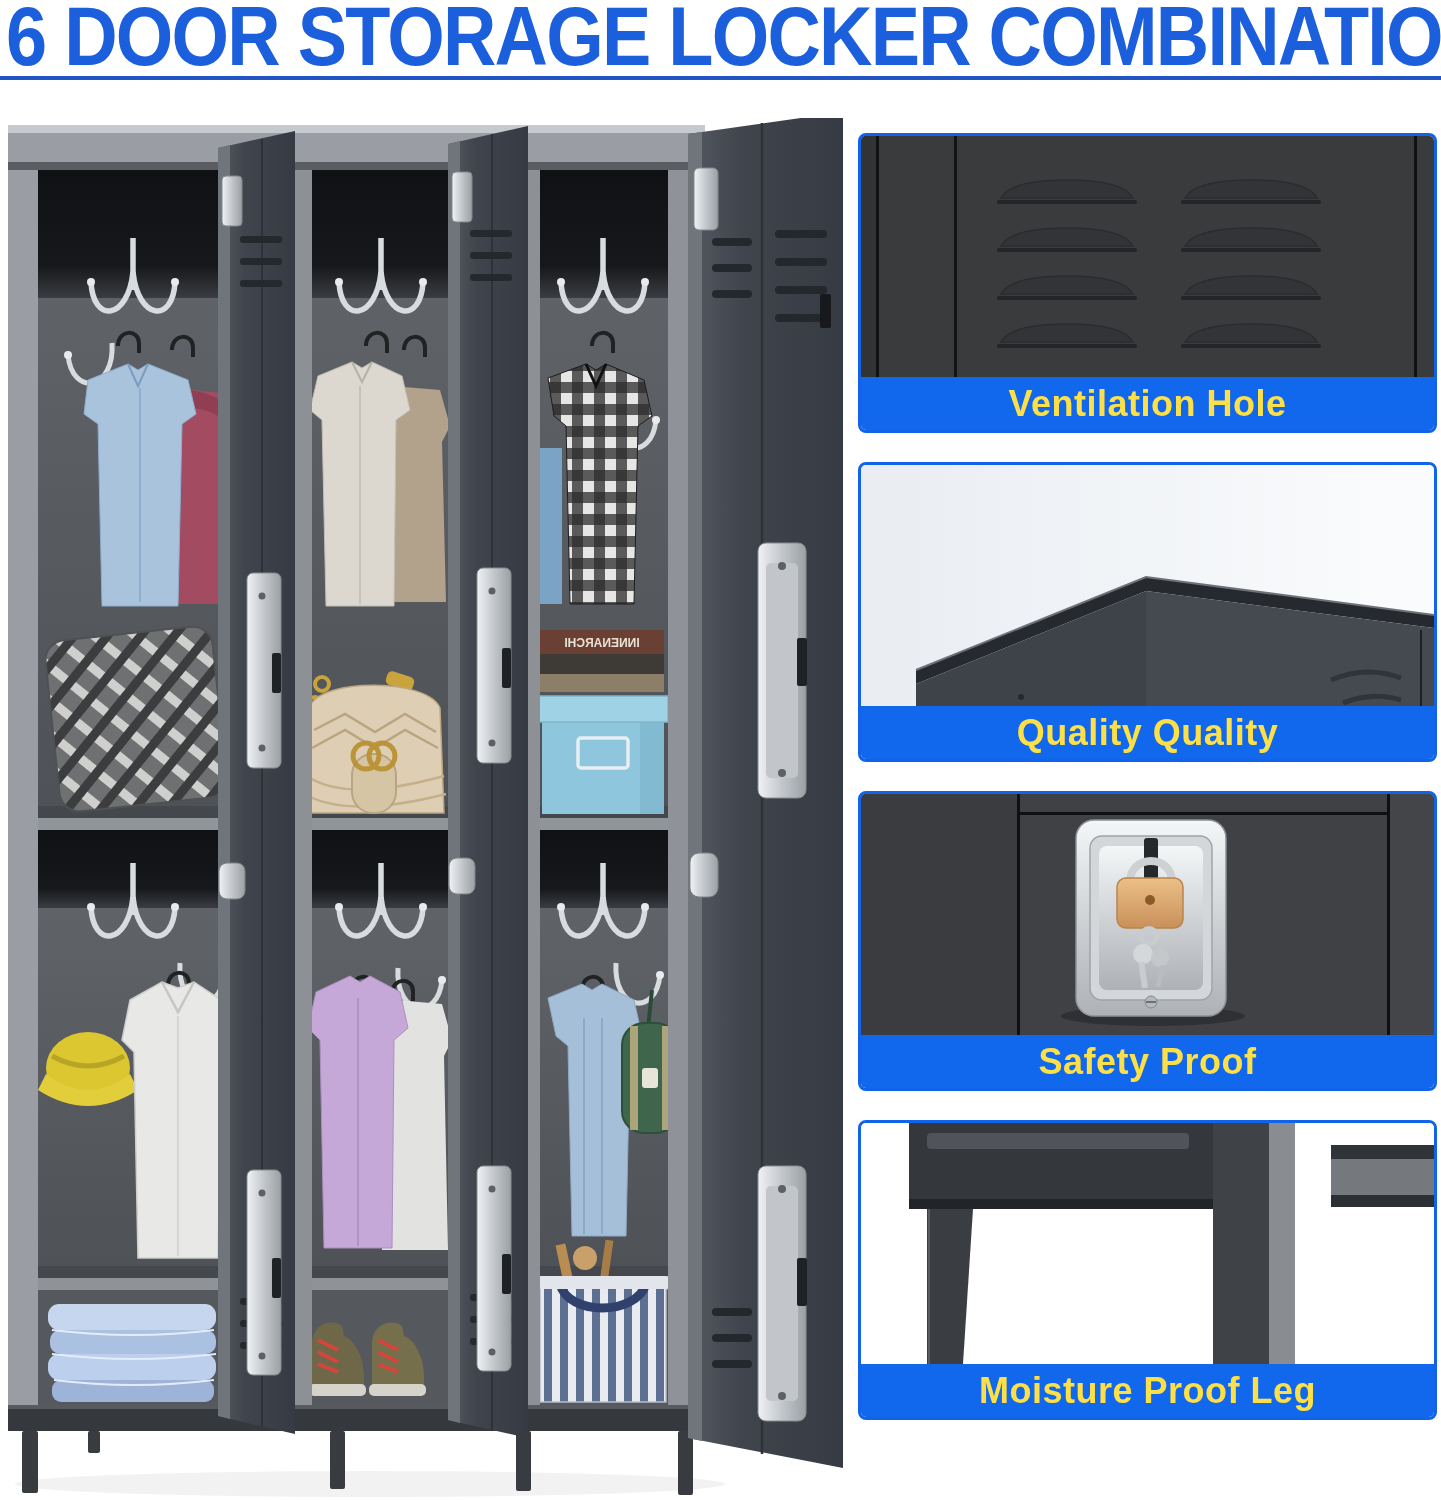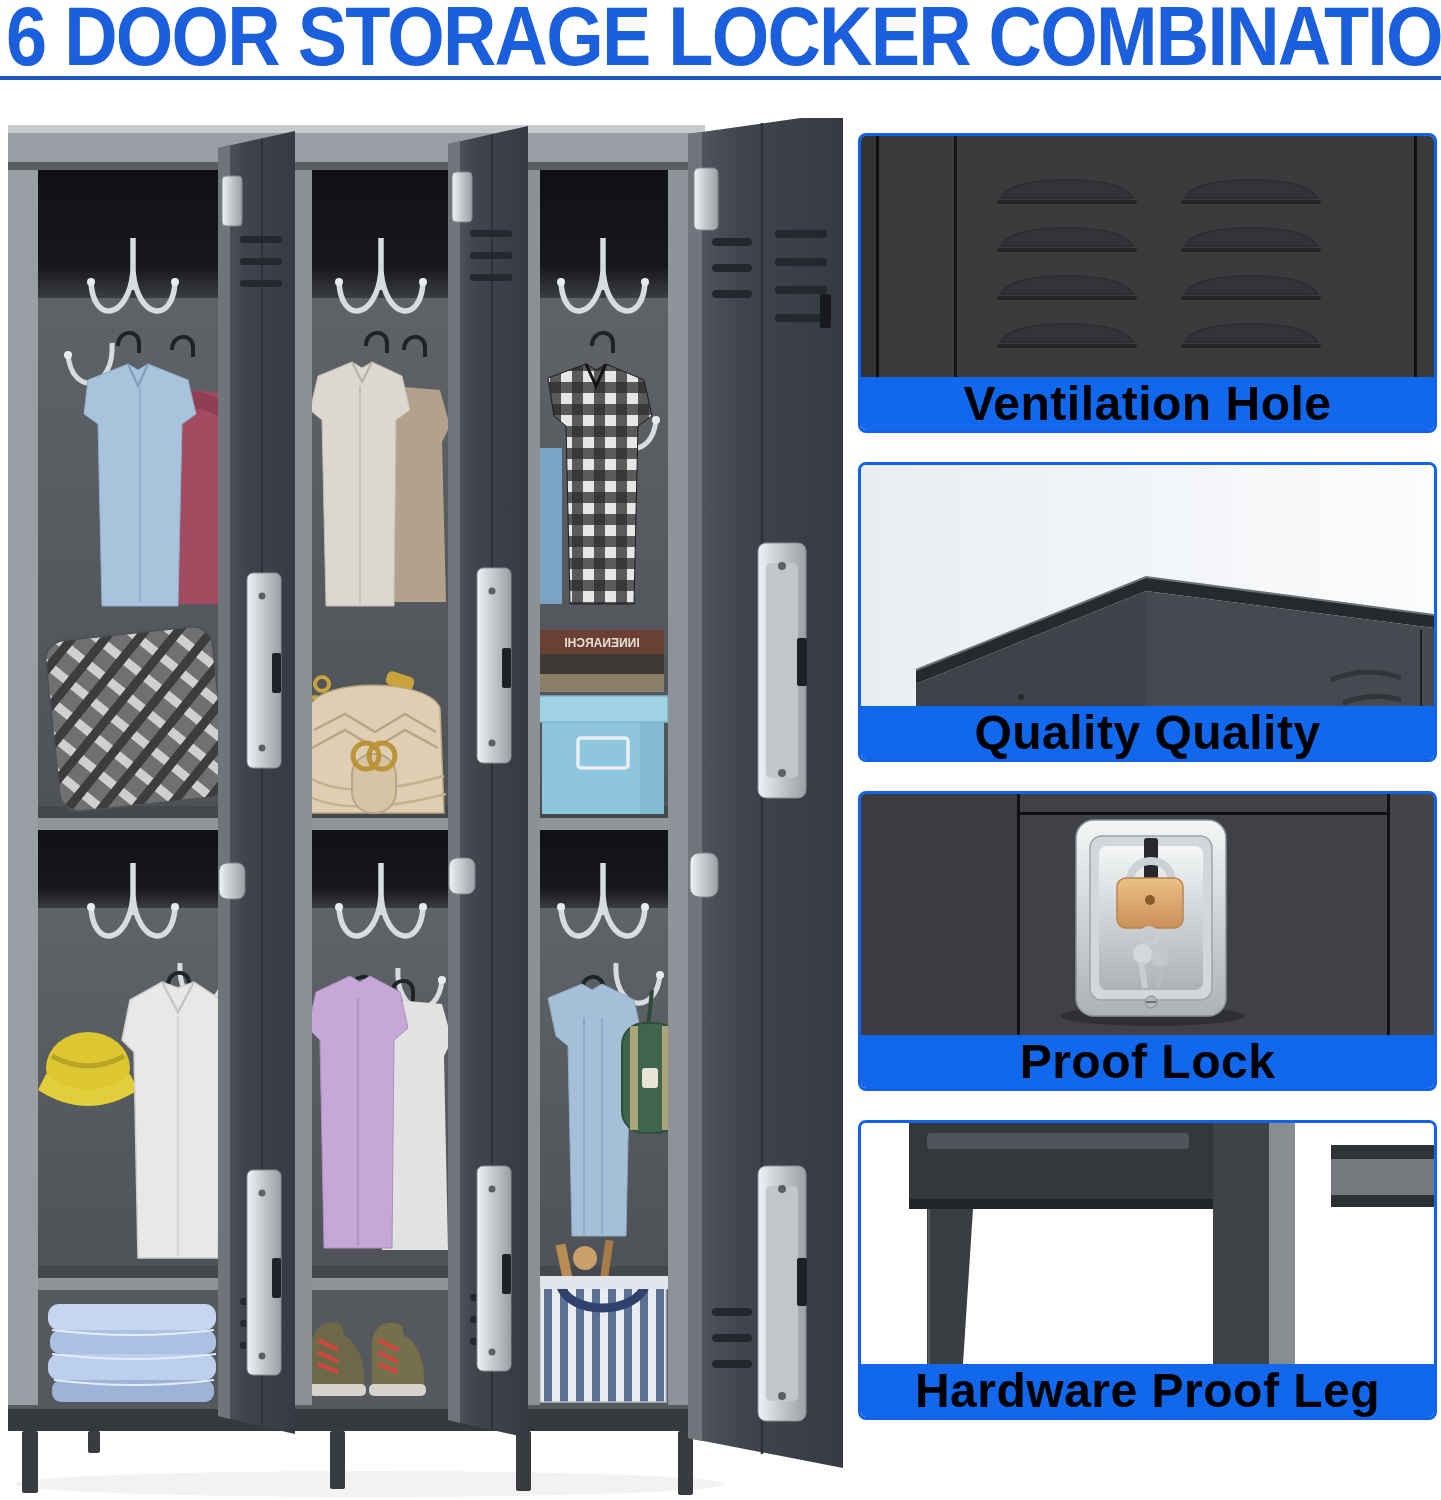--- a/index.html
+++ b/index.html
@@ -8,21 +8,21 @@
   .title{position:absolute;left:6px;top:-12px;white-space:nowrap;
          font-size:84px;font-weight:bold;letter-spacing:-2px;color:#1b5fdd;
          transform:scaleX(0.88);transform-origin:left top;}
   .title-underline{position:absolute;left:0;top:76px;width:1441px;height:4px;background:#2255c4;}
   .photo{position:absolute;left:0;top:118px;width:845px;height:1382px;}
   .card{position:absolute;left:858px;width:579px;height:300px;border:3px solid #1164ea;
         border-radius:8px;background:#ffffff;overflow:hidden;box-sizing:border-box;}
   .card-img{position:absolute;left:0;top:0;width:573px;height:241px;}
   .card-banner{position:absolute;left:0;bottom:0;width:573px;height:53px;background:#1268ec;
         display:flex;align-items:center;justify-content:center;
-        color:#000000;font-size:48px;font-weight:bold;letter-spacing:0.5px;}
+        color:#fde047;font-size:36px;font-weight:bold;letter-spacing:0.5px;}
 </style>
 </head>
 <body>
 
 <div class="stage">
 
   <div class="title">6 DOOR STORAGE LOCKER COMBINATION</div>
   <div class="title-underline"></div>
 
   <svg class="photo" viewBox="0 0 845 1382">
@@ -442,38 +442,38 @@
       </g>
       <g>
         <circle cx="288" cy="142" r="8" fill="none" stroke="#c9cdd0" stroke-width="4"></circle>
         <circle cx="282" cy="160" r="10" fill="#d4d8db"></circle>
         <rect x="279" y="168" width="6" height="26" fill="#c9cdd0" transform="rotate(-8 282 180)"></rect>
         <circle cx="299" cy="164" r="9" fill="#c4c8cb"></circle>
         <rect x="297" y="171" width="5" height="22" fill="#b9bdc0" transform="rotate(14 299 182)"></rect>
       </g>
     </svg>
     <div class="card-banner">
-      <span>Proof Lock</span>
+      <span>Safety Proof</span>
     </div>
   </div>
 
   <div class="card" style="top:1120px">
     <svg class="card-img" viewBox="0 0 573 241">
       <rect width="573" height="241" fill="#ffffff"></rect>
       <g>
         <rect x="48" y="0" width="348" height="84" fill="#34383d"></rect>
         <rect x="66" y="10" width="262" height="16" rx="4" fill="#50545a"></rect>
         <rect x="48" y="76" width="348" height="10" fill="#212428"></rect>
         <polygon points="66,86 112,86 102,241 66,241" fill="#3a3e43"></polygon>
         <line x1="68" y1="86" x2="68" y2="241" stroke="#575b60" stroke-width="2"></line>
         <rect x="352" y="0" width="56" height="241" fill="#3f4348"></rect>
         <rect x="408" y="0" width="26" height="241" fill="#898d92"></rect>
         <rect x="470" y="22" width="103" height="62" fill="#75797e"></rect>
         <rect x="470" y="22" width="103" height="14" fill="#303438"></rect>
         <rect x="470" y="72" width="103" height="12" fill="#2c3034"></rect>
       </g>
     </svg>
     <div class="card-banner">
-      <span>Hardware Proof Leg</span>
+      <span>Moisture Proof Leg</span>
     </div>
   </div>
 
 </div>
 
 </body></html>

